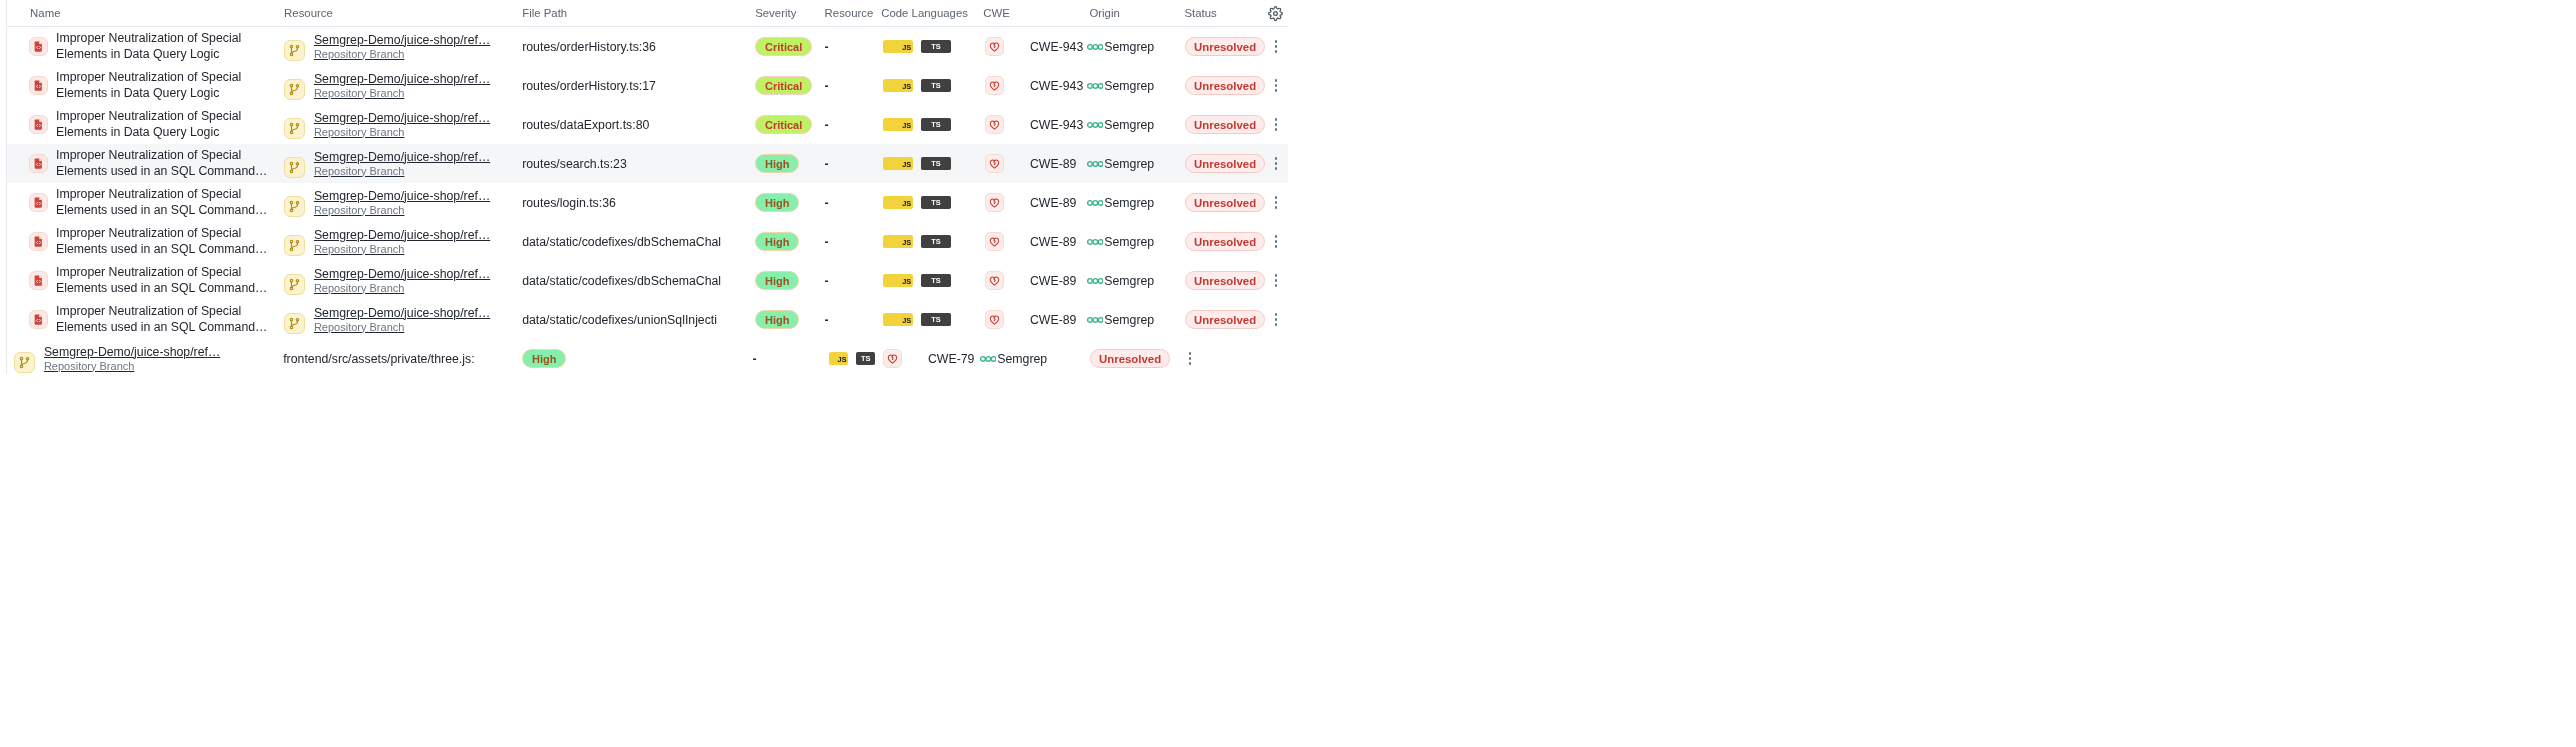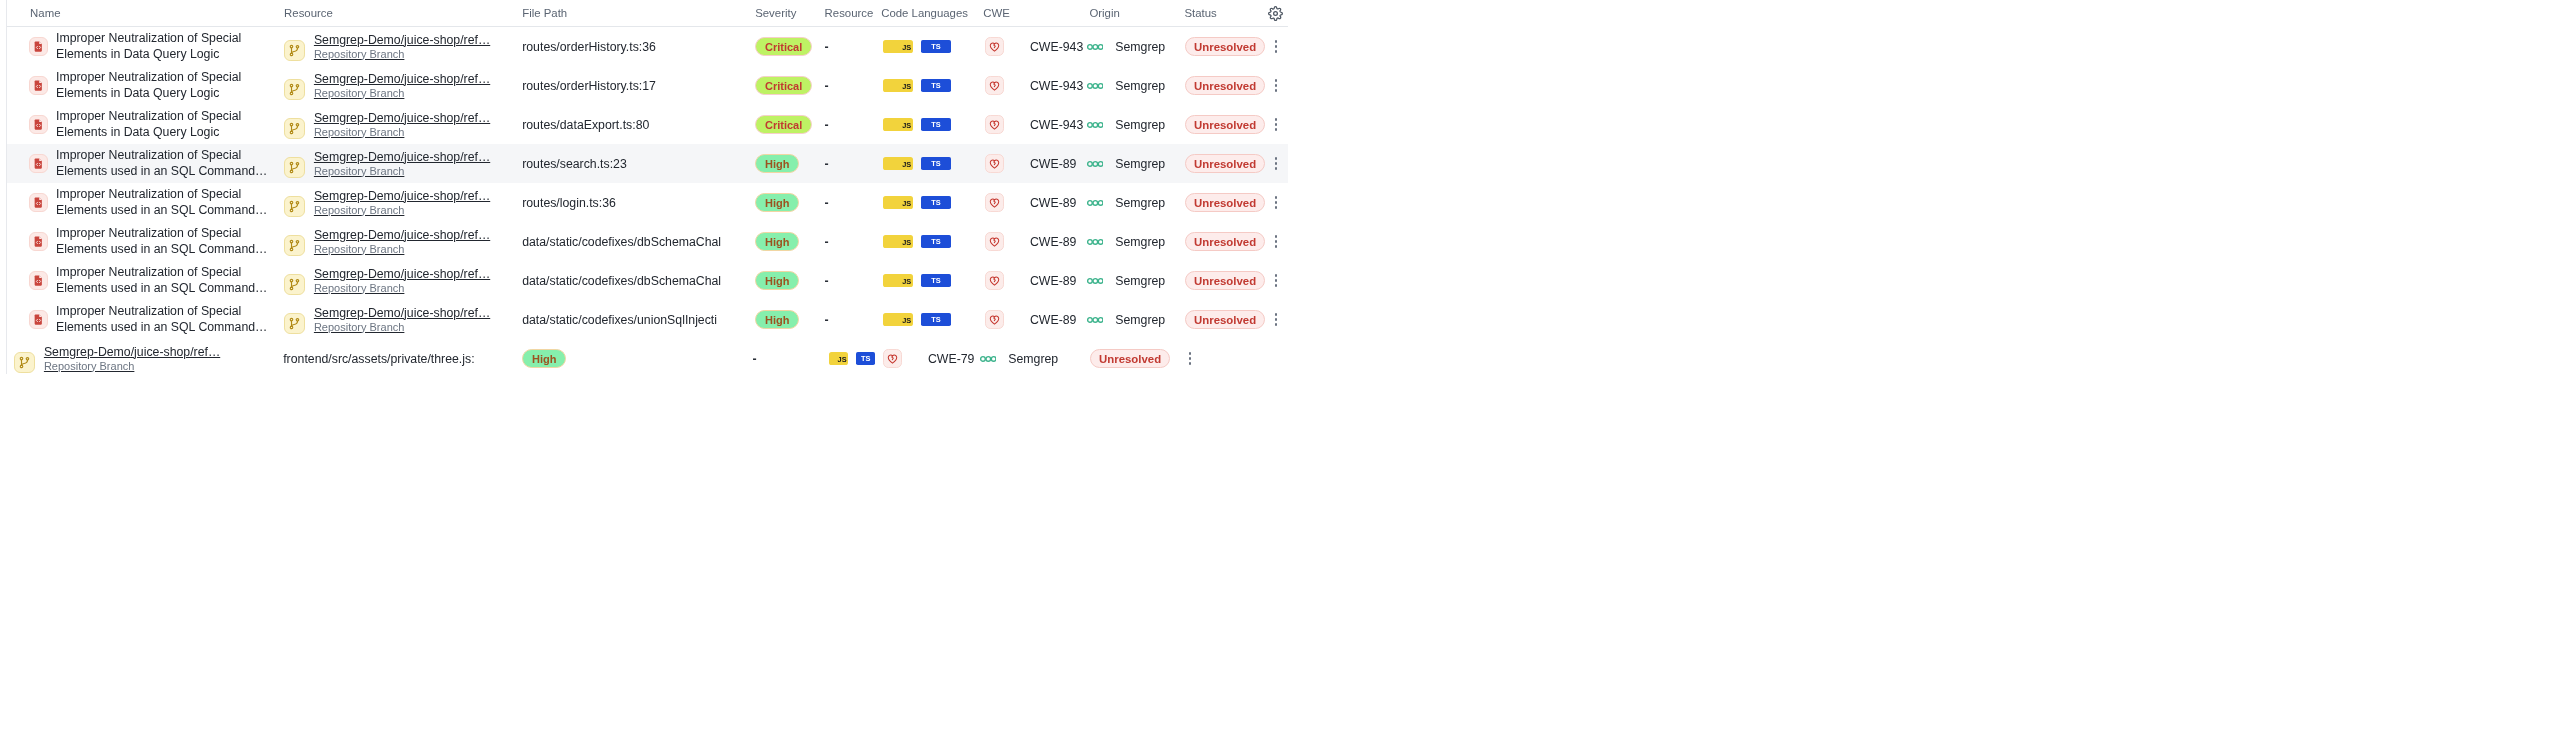--- a/index.html
+++ b/index.html
@@ -38,23 +38,23 @@
   .c-severity{padding-left:6.1px;}
   .pill{display:inline-flex;align-items:center;border-radius:874px;font-size:11px;font-weight:700;
         padding:2.6px 8.8px;border:0.9px solid transparent;white-space:nowrap;}
   .pill.critical{background:#bef264;border-color:#f6cfc9;color:#c03a31;}
   .pill.high{background:#86efac;border-color:#f1d6a3;color:#9c5220;}
   .pill.status-pill{background:#fdeceb;border-color:#f5cac5;color:#c13931;font-size:11.4px;padding:2.2px 7.9px;}
   .c-verdict{padding-left:3.5px;font-weight:700;font-size:12.3px;color:#2a2f38;}
   .c-lang{display:flex;align-items:center;gap:7.9px;padding-left:7.9px;}
   .lang{width:30px;height:13px;box-sizing:border-box;font-weight:800;font-size:7.4px;letter-spacing:0;}
   .lang.js{background:#f2d33c;color:#15161a;border-radius:2.6px;display:flex;align-items:flex-end;justify-content:flex-end;padding:0 1.8px 0.9px 0;}
-  .lang.ts{background:#1d4ed8;color:#ffffff;border-radius:1.8px;display:flex;align-items:center;justify-content:center;}
+  .lang.ts{background:#404040;color:#ffffff;border-radius:1.8px;display:flex;align-items:center;justify-content:center;}
   .c-cwe{display:flex;align-items:center;gap:26px;padding-left:7.9px;font-size:12.3px;white-space:nowrap;}
-  .c-origin{display:flex;align-items:center;gap:12px;padding-left:2.6px;font-size:12.3px;white-space:nowrap;}
+  .c-origin{display:flex;align-items:center;gap:1px;padding-left:2.6px;font-size:12.3px;white-space:nowrap;}
   .c-status{padding-left:6.1px;}
   .c-actions{display:flex;justify-content:flex-start;padding-left:5.3px;}
   .kebab{display:flex;flex-direction:column;gap:2.2px;padding:3.5px 4.4px;cursor:pointer;}
   .kebab i{width:2.6px;height:2.6px;border-radius:50%;background:#6a7280;display:block;}
   svg{display:block;}
 </style>
 </head>
 <body>
 
 <div class="table-wrap">

